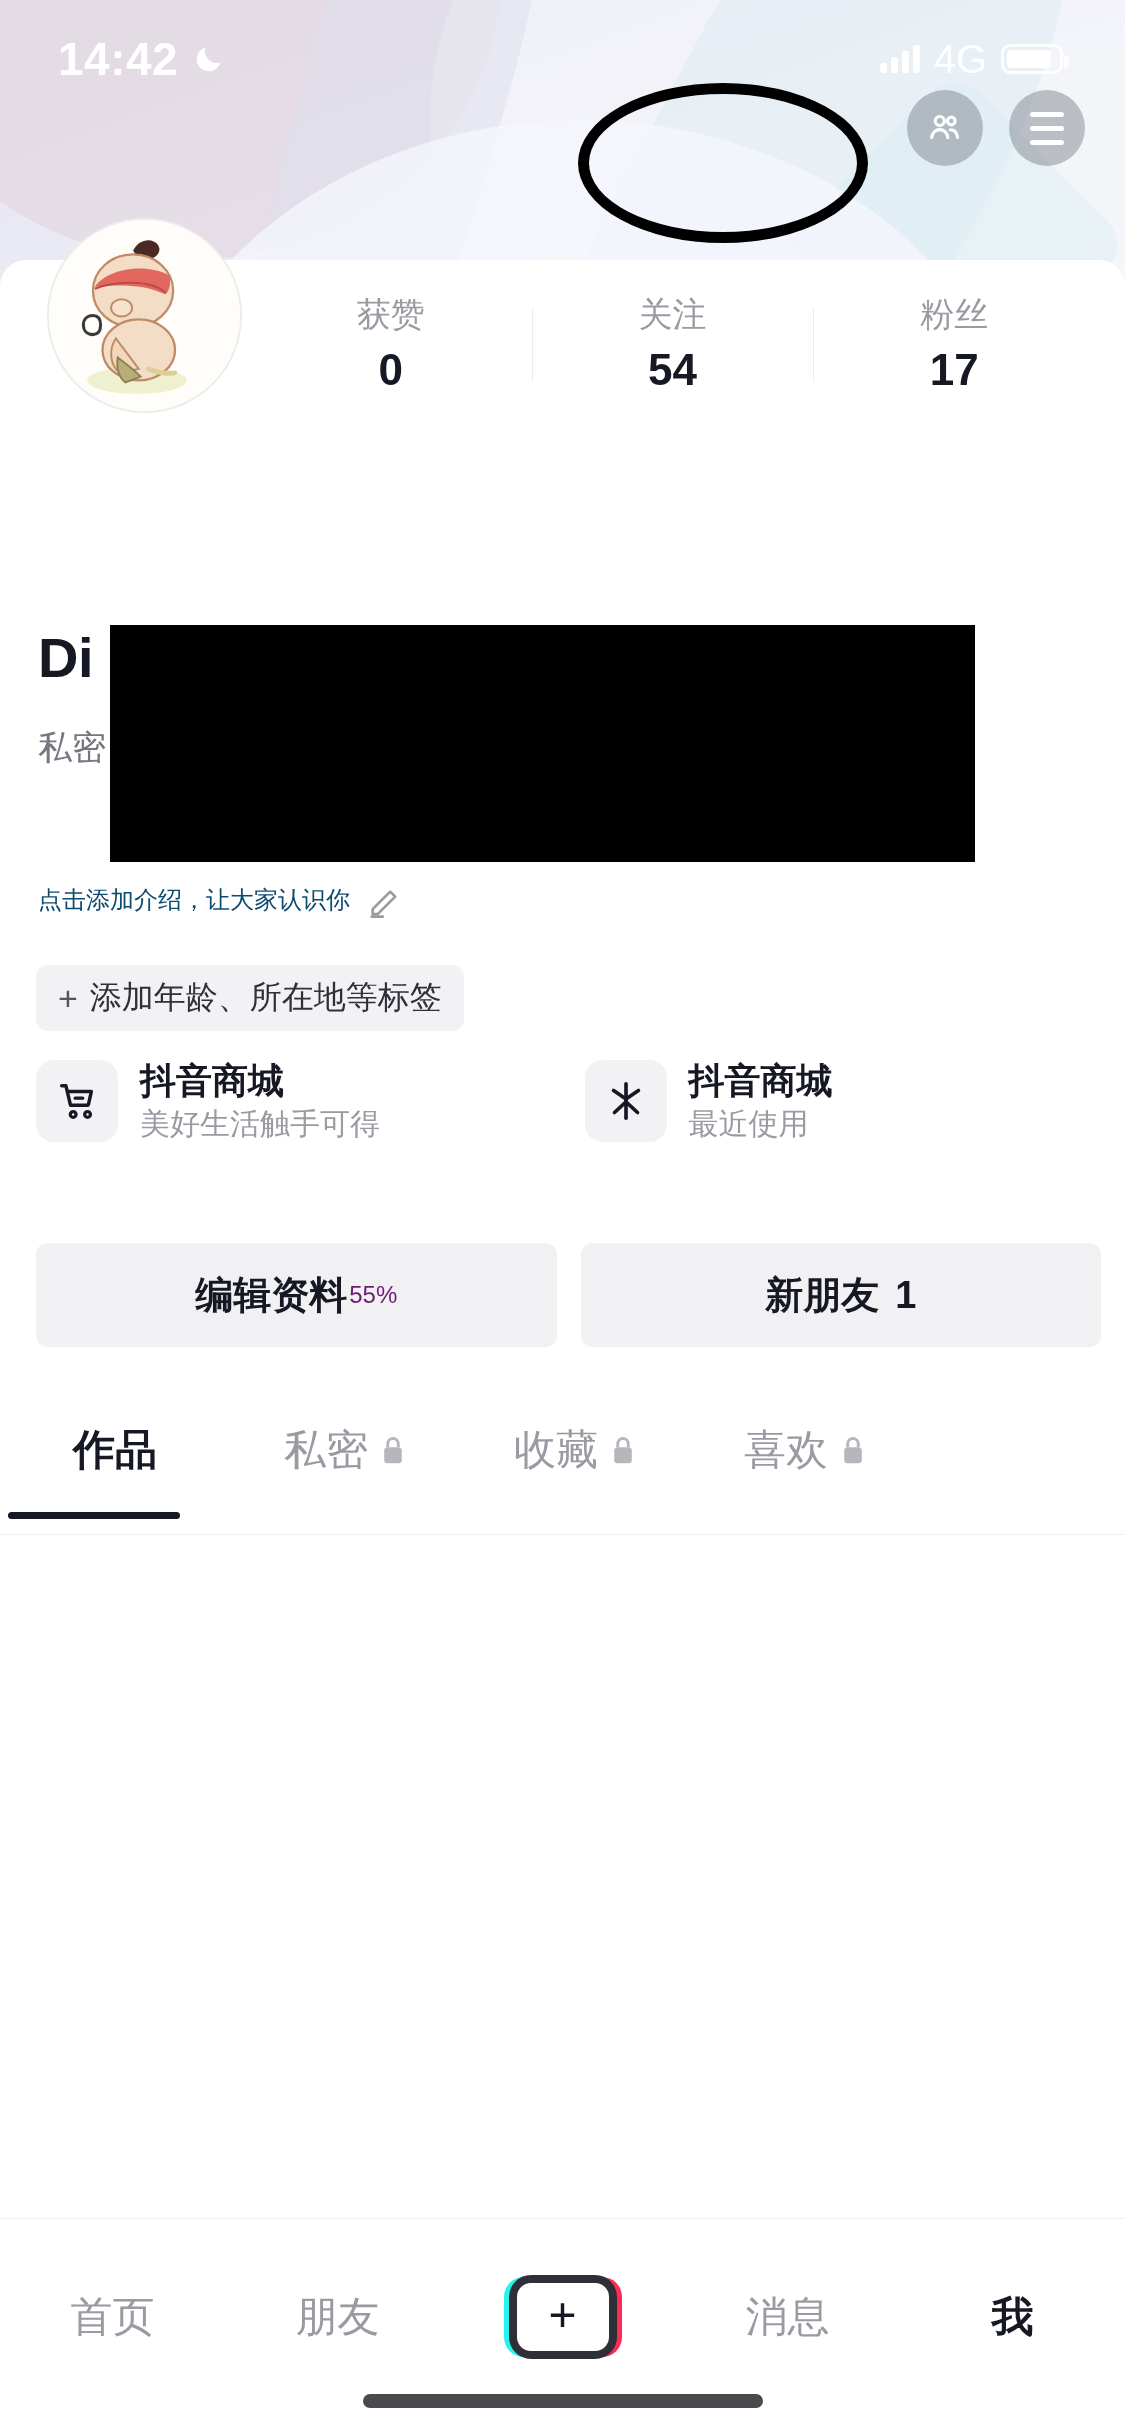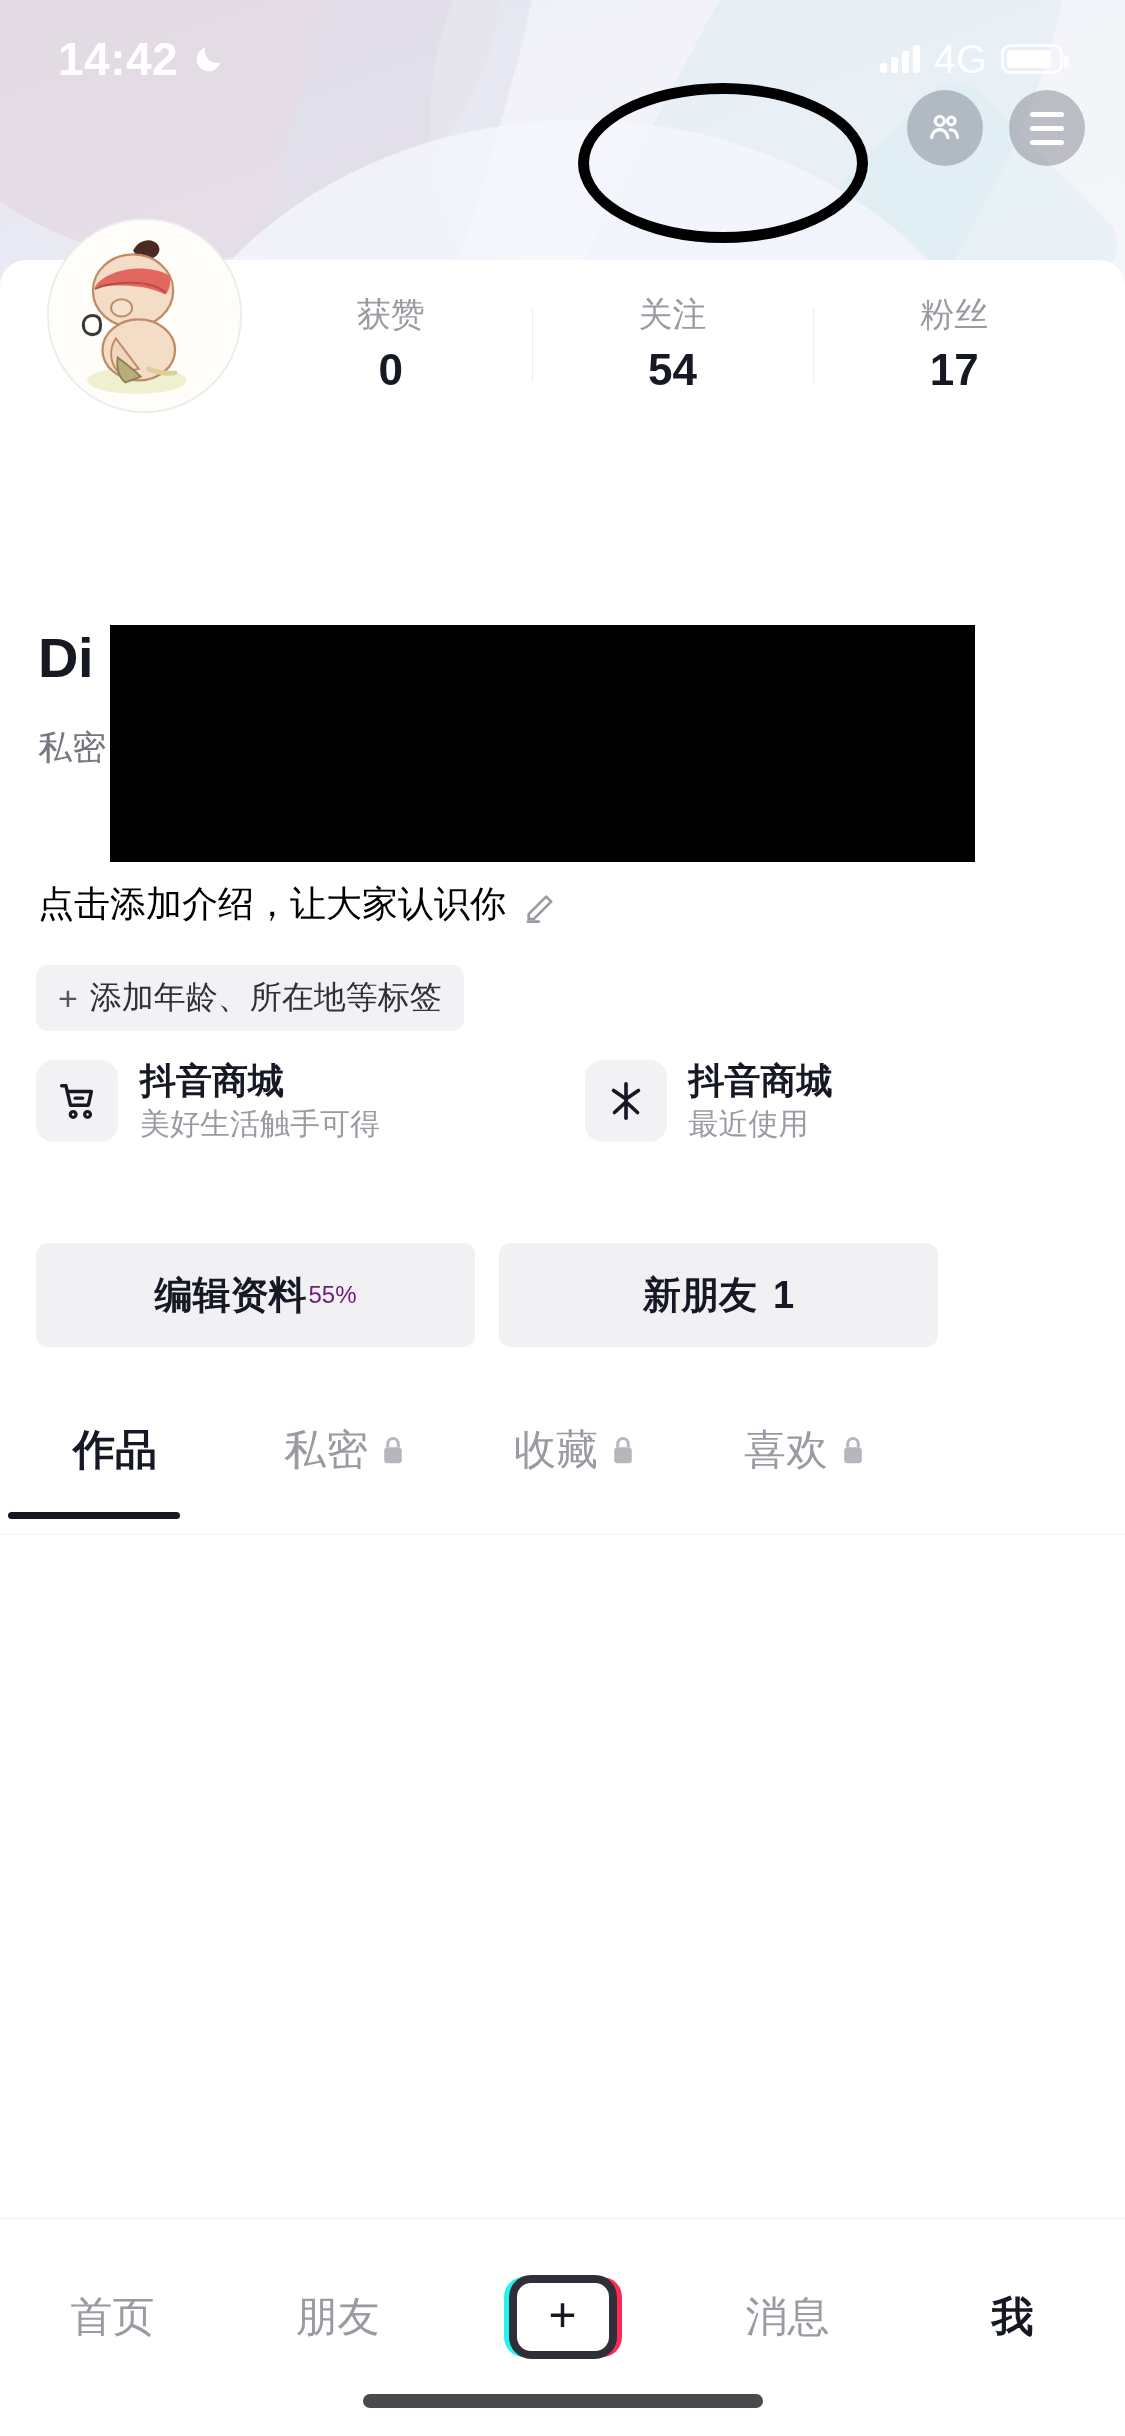--- a/index.html
+++ b/index.html
@@ -101,21 +101,21 @@
     position:absolute; left:38px; top:725px; font-size:34px; color:#767680; z-index:8;
   }
   .redaction {
     position:absolute; left:110px; top:625px; width:865px; height:237px;
     background:#000000; z-index:10;
   }
   .bio-row {
     position:absolute; left:38px; top:880px; z-index:8;
     display:flex; align-items:center; gap:16px;
   }
-  .bio-text { font-size:36px; color:#000000; }
+  .bio-text { font-size:24px; color:#0c4a6e; }
   .pencil-icon { width:40px; height:40px; display:block; }
 
   .tagbtn {
     position:absolute; left:36px; top:965px; height:66px; padding:0 22px;
     background:#f2f2f4; border-radius:12px; display:flex; align-items:center; gap:12px; z-index:8;
   }
   .tagbtn .plus { font-size:34px; color:#55555c; line-height:1; }
   .tagbtn .tlabel { font-size:32px; color:#30303a; }
 
   
@@ -123,21 +123,21 @@
   .svc { flex:1; display:flex; align-items:center; gap:22px; }
   .svc-ico {
     width:82px; height:82px; border-radius:18px; background:#f2f2f4;
     display:flex; align-items:center; justify-content:center; flex:none;
   }
   .svc-txt { display:flex; flex-direction:column; gap:8px; }
   .svc-title { font-size:36px; font-weight:700; color:#161823; line-height:1.05; }
   .svc-sub { font-size:30px; color:#9a9aa2; line-height:1.05; }
 
   
-  .actions { position:absolute; left:36px; top:1243px; width:902px; display:flex; gap:24px; z-index:8; }
+  .actions { position:absolute; left:36px; top:1243px; width:1065px; display:flex; gap:24px; z-index:8; }
   .act {
     flex:1; height:104px; background:#f1f1f3; border-radius:12px;
     display:flex; align-items:center; justify-content:center; gap:2px;
   }
   .act-main { font-size:38px; font-weight:700; color:#161823; }
   .act-sub { font-size:24px; color:#701a75; font-weight:500; }
 
   
   .tabs {
     position:absolute; left:0; top:1400px; width:920px; height:130px; z-index:8;

